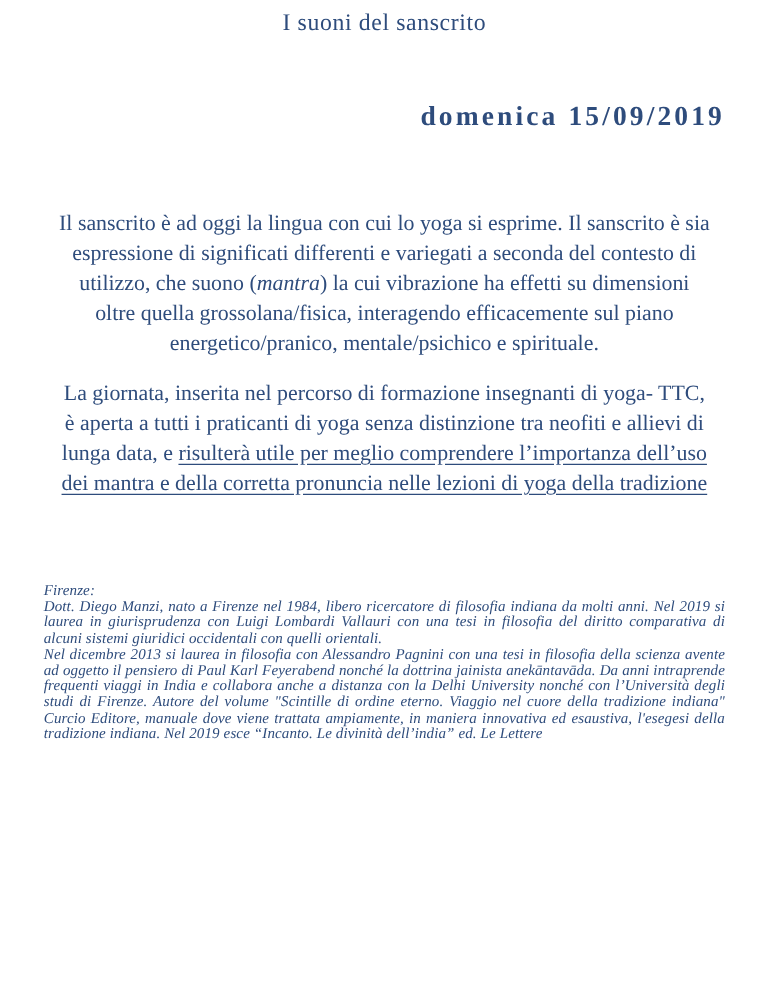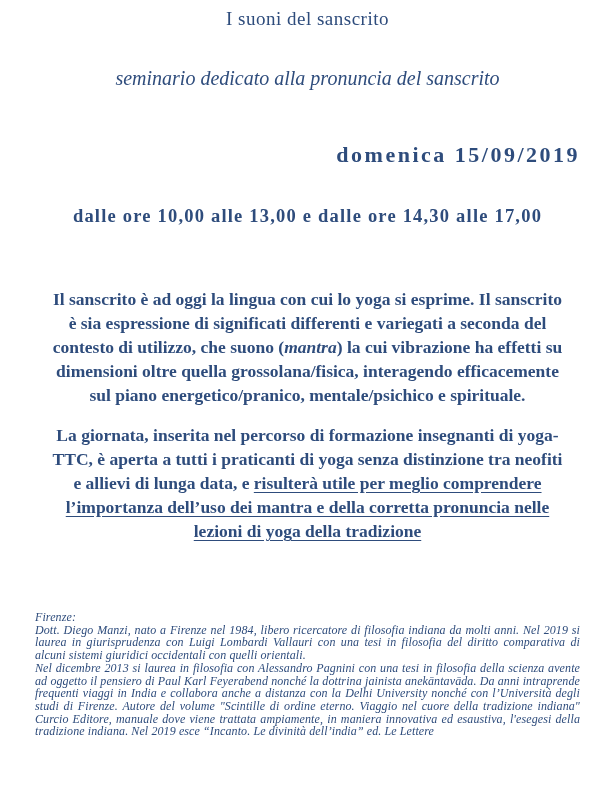--- a/index.html
+++ b/index.html
@@ -42,21 +42,20 @@
     font-weight: bold;
     font-size: 18.5px;
     letter-spacing: 1.2px;
   }
   .body-para {
     margin: 12px;
     margin-top: 60px;
     text-align: center;
     font-size: 17.5px;
     line-height: 24px;
-    font-weight: bold;
   }
   .body-para.second {
     margin-top: 16px;
   }
   .underlined { text-decoration: underline; text-underline-offset: 3px; }
   .speaker-bio {
     margin-top: 68px;
     font-style: italic;
     font-size: 12px;
     line-height: 12.7px;
@@ -65,26 +64,24 @@
   .speaker-bio .justify { text-align: justify; }
 </style>
 </head>
 <body>
 
 <div class="page">
 
   <h1 class="title">I suoni del sanscrito</h1>
 
   <div class="subtitle">
-    <div>seminario dedicato alla pronuncia del sanscrito</div>
   </div>
 
   <div class="event-date">domenica 15/09/2019</div>
 
-  <div class="event-times">dalle ore 10,00 alle 13,00 e dalle ore 14,30 alle 17,00</div>
 
   <p class="body-para">
     <span>Il sanscrito è ad oggi la lingua con cui lo yoga si esprime. Il sanscrito è sia espressione di significati differenti e variegati a seconda del contesto di utilizzo, che suono (</span><i>mantra</i><span>) la cui vibrazione ha effetti su dimensioni oltre quella grossolana/fisica, interagendo efficacemente sul piano energetico/pranico, mentale/psichico e spirituale.</span>
   </p>
 
   <p class="body-para second">
     <span>La giornata, inserita nel percorso di formazione insegnanti di yoga- TTC, è aperta a tutti i praticanti di yoga senza distinzione tra neofiti e allievi di lunga data, e </span><span class="underlined">risulterà utile per meglio comprendere l’importanza dell’uso dei mantra e della corretta pronuncia nelle lezioni di yoga della tradizione</span>
   </p>
 
   <div class="speaker-bio">

